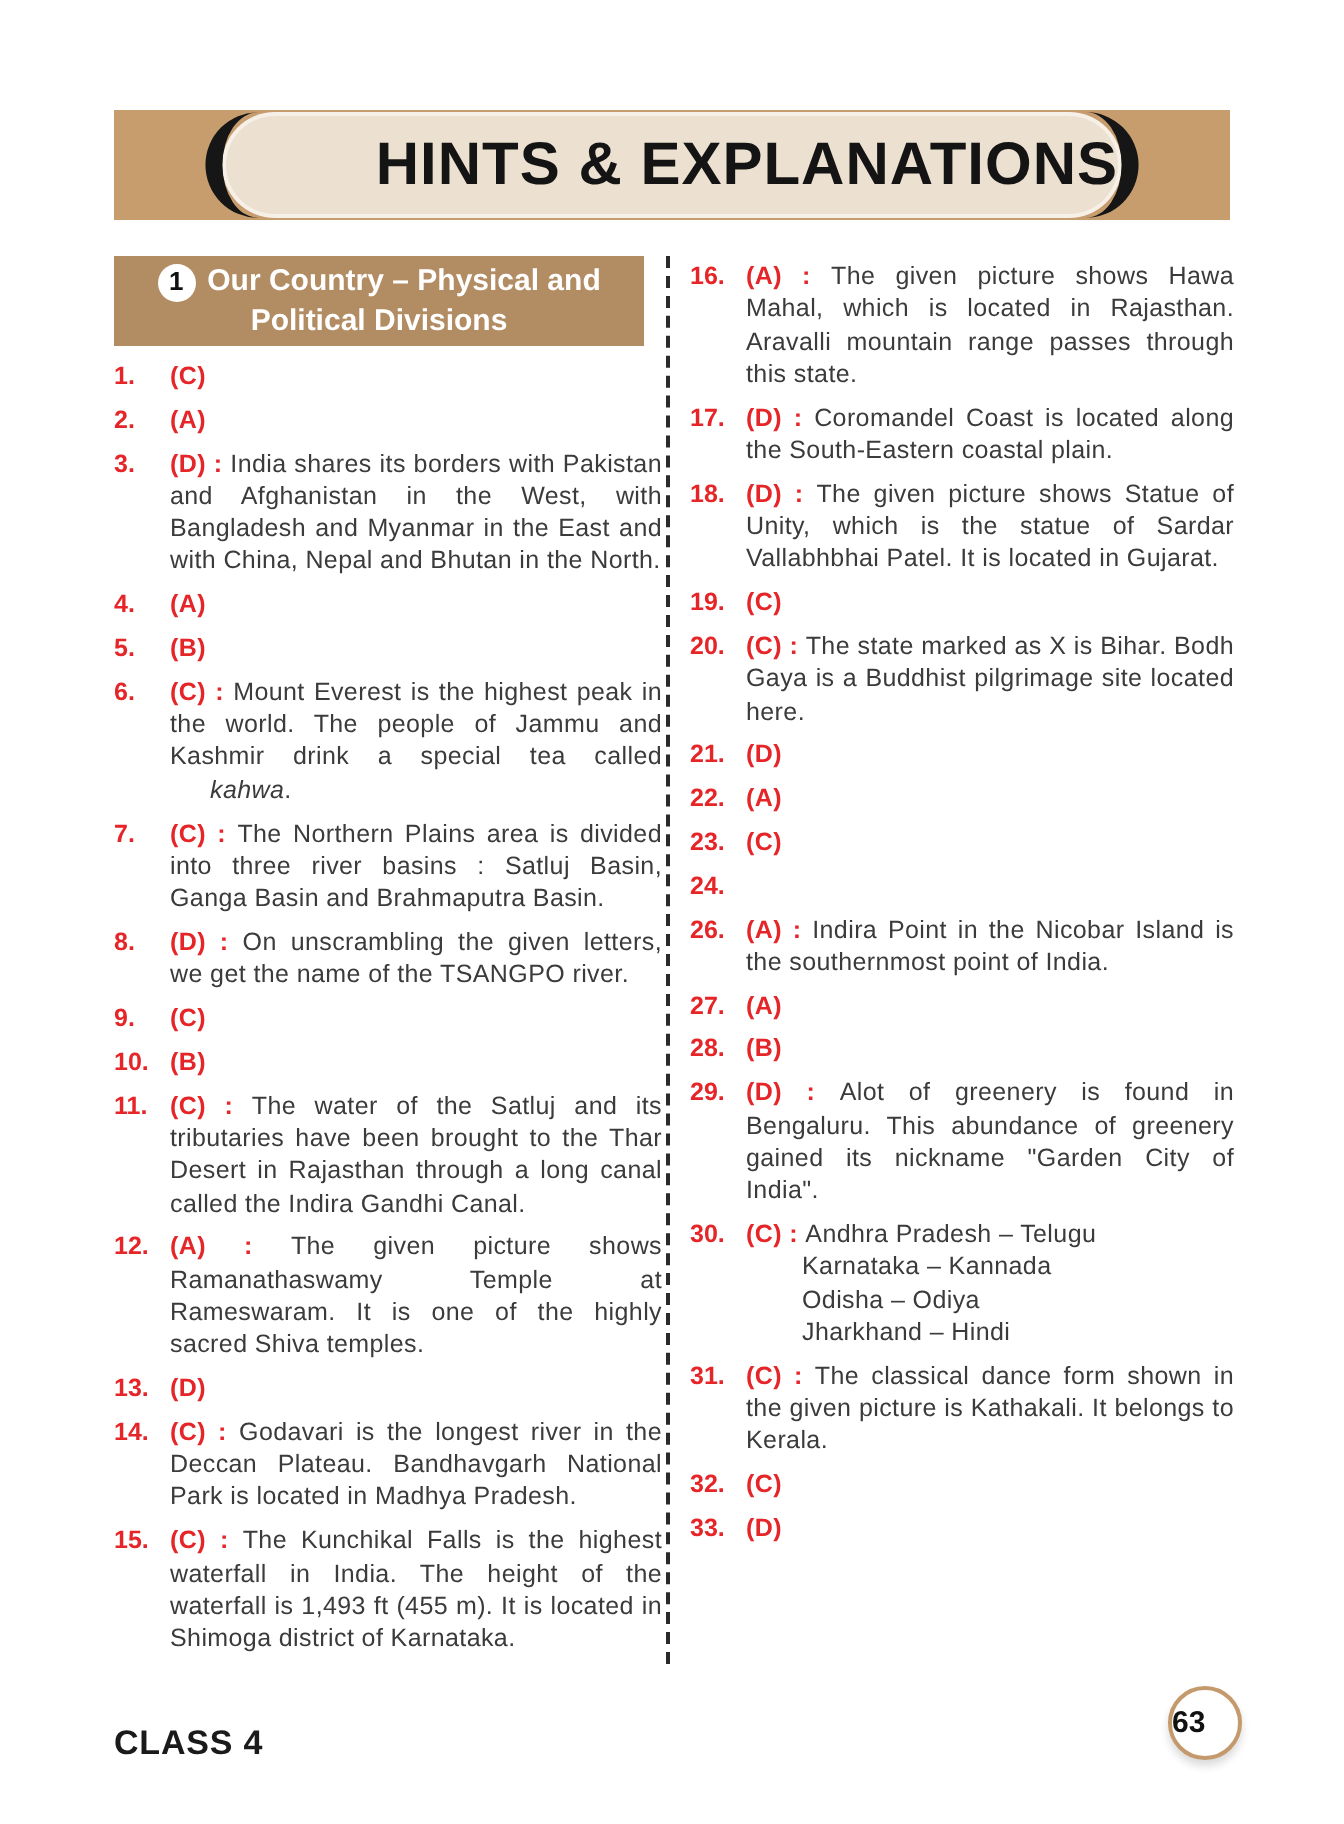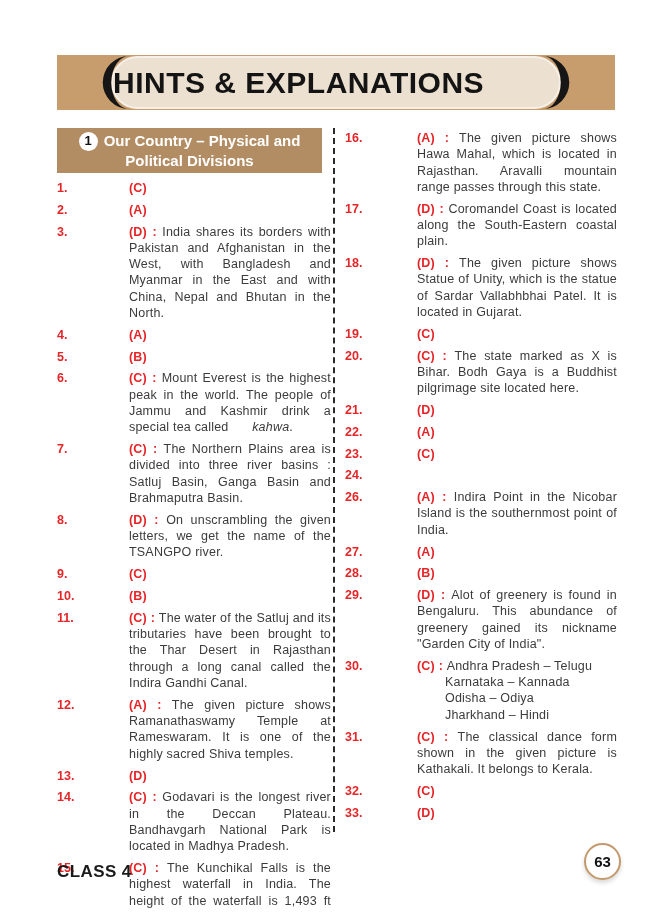--- a/index.html
+++ b/index.html
@@ -23,21 +23,21 @@
   
   .header-bar{
     position:absolute;left:57px;top:55px;width:558px;height:55px;
     background:var(--tan);
   }
   .header-pill{
     position:absolute;left:56px;right:56px;top:3px;bottom:3px;
     background:var(--cream);
     border-radius:999px;
     box-shadow:0 0 0 2px rgba(255,255,255,.85);
-    display:flex;align-items:center;justify-content:flex-start;
+    display:flex;align-items:center;justify-content:flex-end;
   }
   .header-title{
     font-size:30px;font-weight:700;color:var(--ink);
     letter-spacing:.5px;white-space:nowrap;
   }
   .crescent{position:absolute;top:-2px;width:34px;height:59px;z-index:2;}
   .crescent.left{left:41px;}
   .crescent.right{right:41px;}
   
   .section-box{
@@ -56,37 +56,37 @@
   }
   
   .divider{
     position:absolute;left:333px;top:128px;height:704px;width:0;
     border-left:2px dashed #2a2a2a;
   }
   
   .col{position:absolute;font-size:12.5px;line-height:16.3px;color:var(--body);}
   .col-left{left:57px;top:180px;width:274px;}
   .col-right{left:345px;top:130px;width:272px;}
-  .item{display:flex;margin-bottom:5.5px;gap:44px;}
+  .item{display:flex;margin-bottom:5.5px;}
   .item .num{
     flex:0 0 28px;font-weight:700;color:var(--red);
   }
   .item .body{flex:1;text-align:justify;letter-spacing:.2px;}
   .ans{font-weight:700;color:var(--red);}
   .subline{margin-left:28px;text-align:left;}
   .body i{margin-left:20px;}
   
   .footer-class{
     position:absolute;left:57px;top:862px;
     font-size:17px;font-weight:700;color:#1a1a1a;letter-spacing:.4px;
   }
   .page-circle{
     position:absolute;left:584px;top:843px;width:37px;height:37px;
     border-radius:50%;border:2.5px solid var(--ring);background:#fff;
-    display:flex;align-items:center;justify-content:center;
+    display:flex;align-items:center;justify-content:flex-start;
     font-size:15px;font-weight:700;color:#111;
     box-shadow:0 3px 4px rgba(0,0,0,.15);
   }
 </style>
 </head>
 <body>
 
 <div class="page">
 
   <div class="header-bar">

